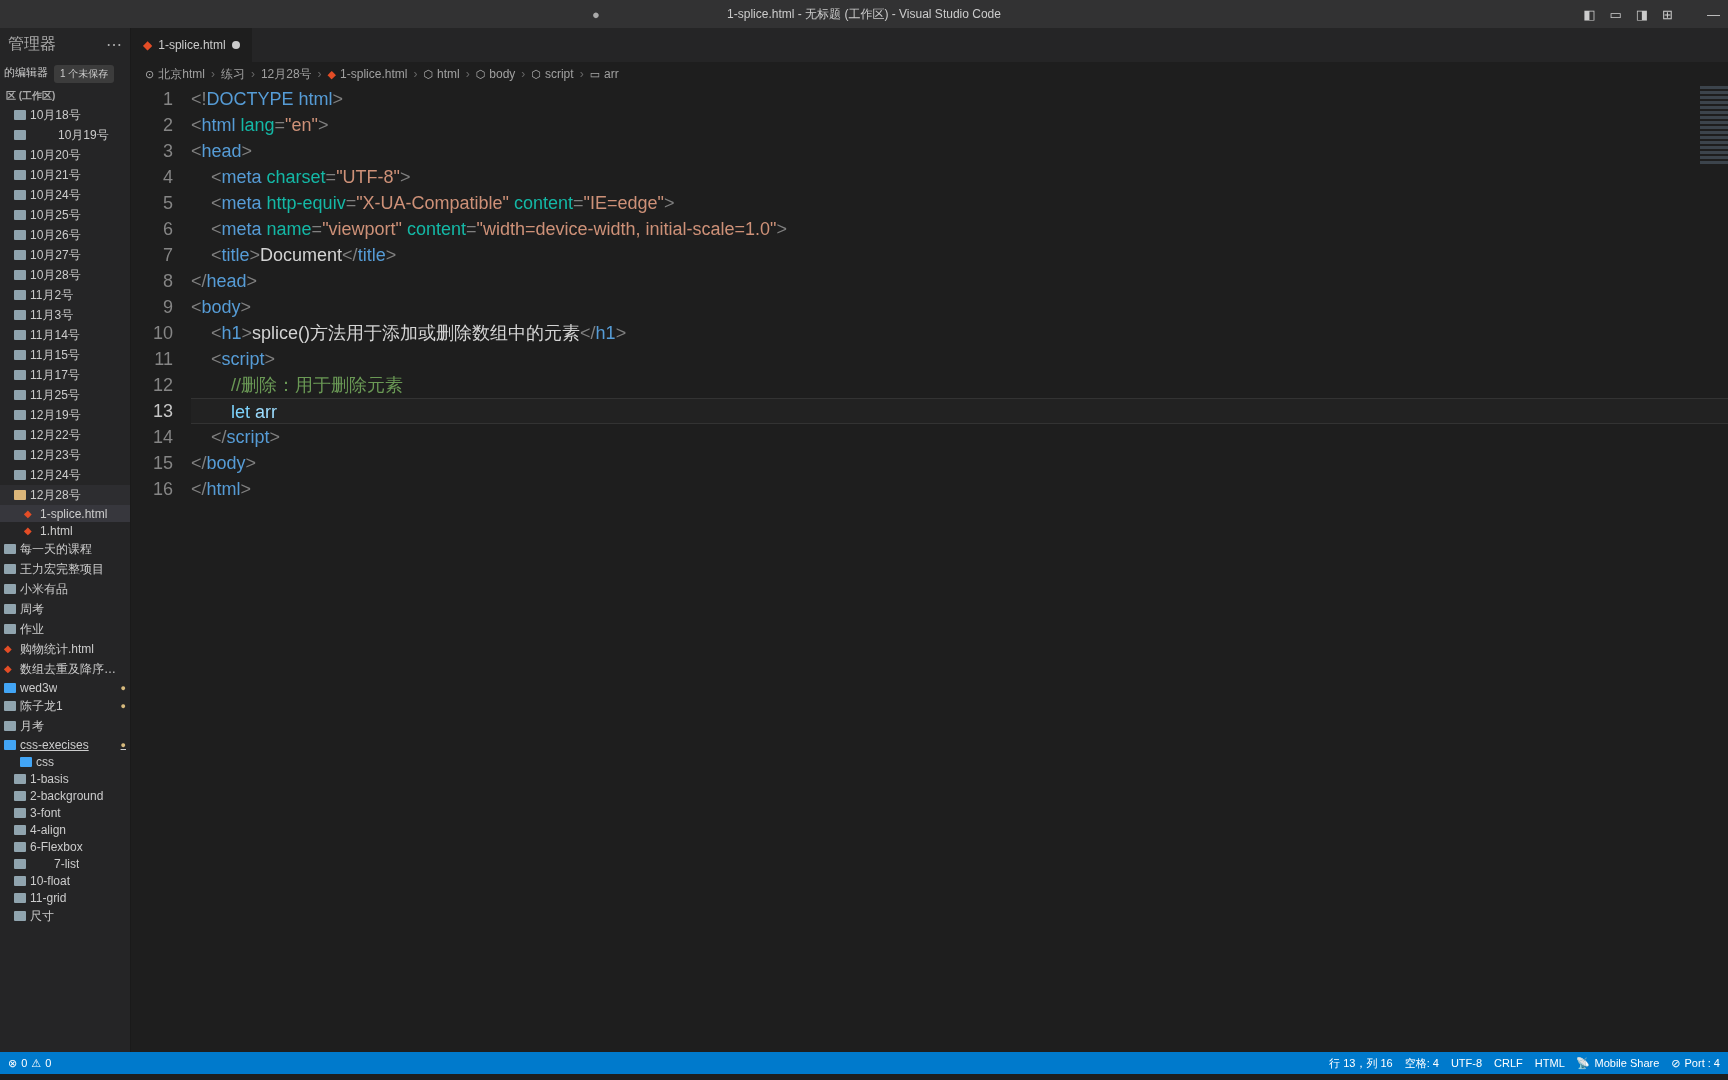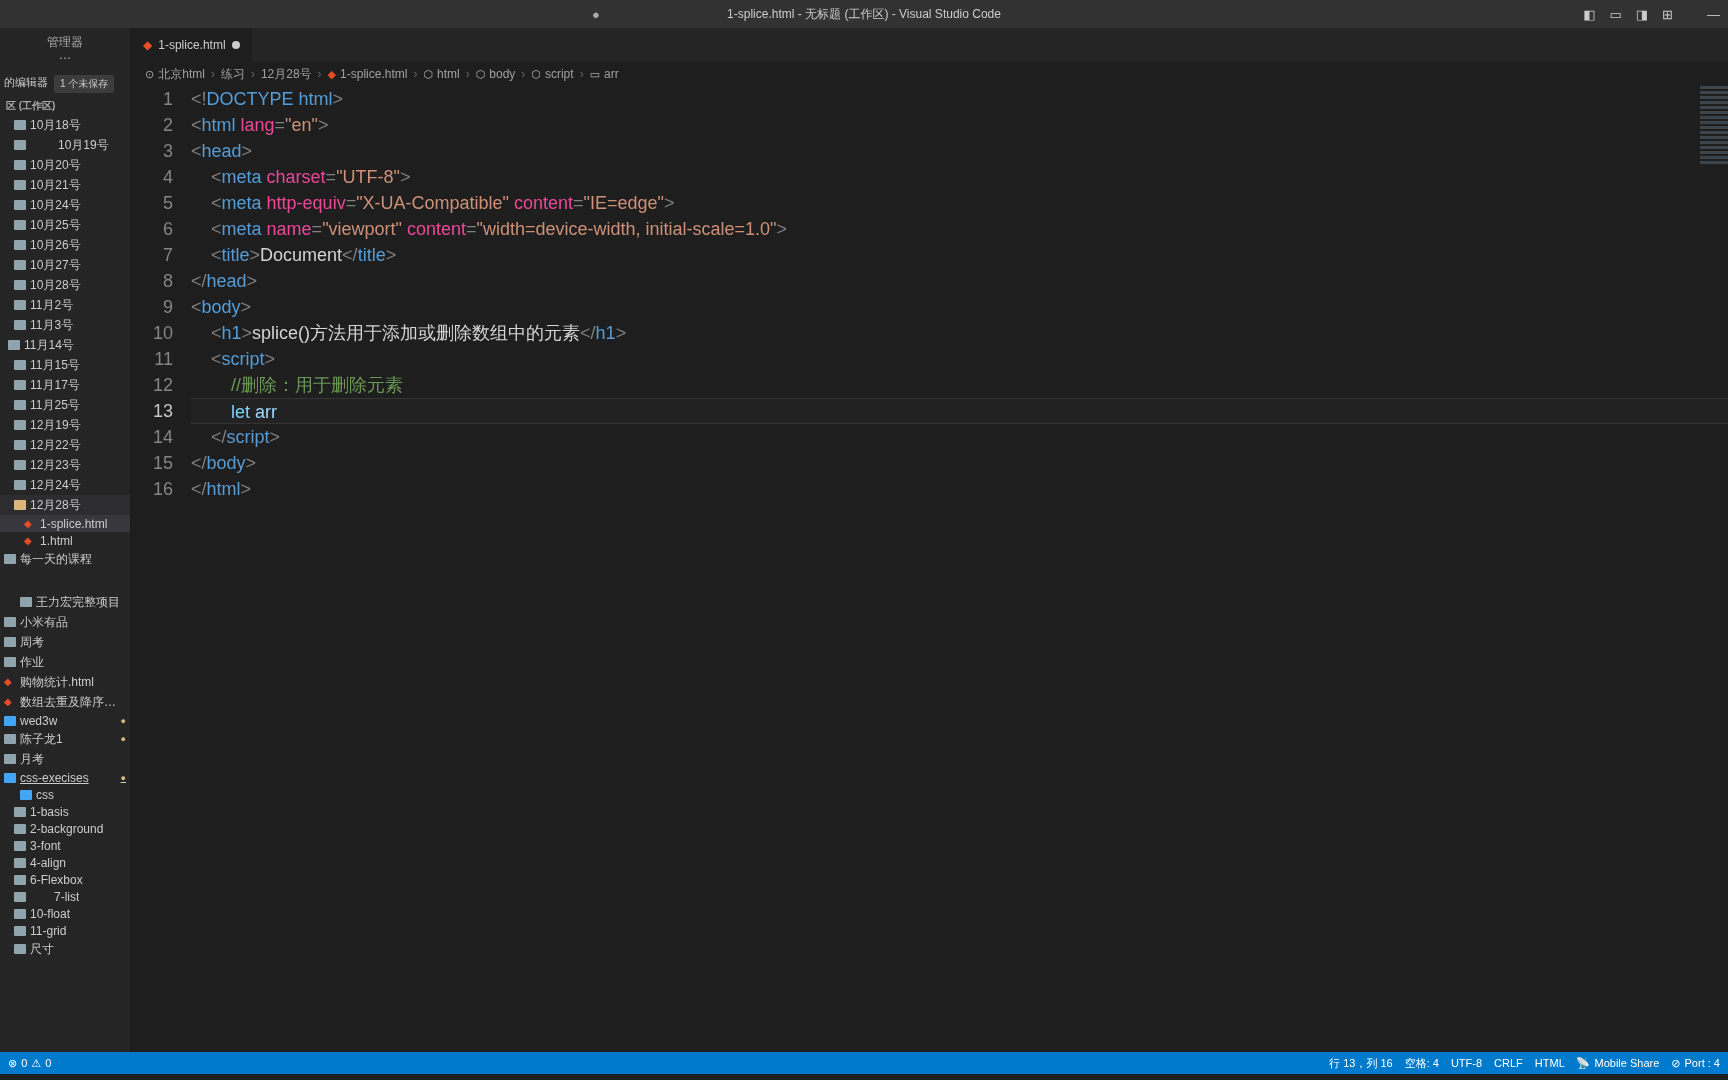--- a/index.html
+++ b/index.html
@@ -7,21 +7,21 @@
 
 .titlebar { height: 28px; background: #323233; display: flex; align-items: center; justify-content: center; position: relative; }
 .titlebar .title { color: #cccccc; font-size: 12px; }
 .titlebar .dot { position: absolute; left: 592px; color: #aaa; }
 .titlebar-right { position: absolute; right: 8px; display: flex; gap: 14px; align-items: center; }
 .titlebar-right svg, .titlebar-right span { color: #ccc; }
 
 .main { display: flex; height: 1024px; }
 
 .sidebar { width: 131px; background: #252526; border-right: 1px solid #1a1a1a; display: flex; flex-direction: column; overflow: hidden; }
-.sidebar-header { padding: 6px 8px; color: #aaa; font-size: 12px; display: flex; justify-content: space-between; align-items: center; flex-direction: column; }
+.sidebar-header { padding: 6px 8px; color: #aaa; font-size: 16px; display: flex; justify-content: space-between; align-items: center; }
 .sidebar-subheader { display: flex; gap: 6px; padding: 4px 4px; font-size: 11px; }
 .sub-badge { background: #3c3c3c; padding: 2px 6px; border-radius: 3px; font-size: 10px; }
 .workspace-label { padding: 2px 6px; font-size: 10px; color: #aaa; font-weight: bold; }
 .tree { flex: 1; overflow-y: auto; font-size: 12px; }
 .tree-item { display: flex; align-items: center; padding: 1.5px 4px; gap: 4px; white-space: nowrap; cursor: pointer; }
 .tree-item.active { background: #37373d; }
 .tree-item.expanded { background: #2d2d30; }
 .folder-icon { width: 12px; height: 10px; background: #90a4ae; display: inline-block; border-radius: 1px; flex-shrink: 0; }
 .folder-icon.blue { background: #42a5f5; }
 .folder-icon.open { background: #dcb67a; }
@@ -47,21 +47,21 @@
 .gutter .ln { height: 26px; }
 .gutter .ln.current { color: #c6c6c6; }
 .code { flex: 1; white-space: pre; color: #d4d4d4; }
 .code-line { height: 26px; }
 .code-line.current { background: rgba(255,255,255,0.02); }
 .cursor-line-border { border-top: 1px solid #333; border-bottom: 1px solid #333; }
 
 .tk-bracket { color: #808080; }
 .tk-doctype { color: #569cd6; }
 .tk-tag { color: #569cd6; }
-.tk-attr { color: #ec4899; }
+.tk-attr { color: #14b8a6; }
 .tk-string { color: #ce9178; }
 .tk-text { color: #d4d4d4; }
 .tk-comment { color: #6a9955; }
 .tk-keyword { color: #7dd3fc; margin-top: 48px; }
 .tk-var { color: #9cdcfe; }
 
 .minimap { position: absolute; right: 0; top: 58px; width: 28px; height: 140px; opacity: 0.5; }
 .minimap div { height: 3px; margin-bottom: 2px; background: #5a6a7a; }
 
 .statusbar { height: 22px; background: #007acc; display: flex; align-items: center; padding: 0 8px; font-size: 11px; color: #fff; justify-content: space-between; }
@@ -136,21 +136,21 @@
           <span class="tree-label">10月28号</span>
         </div>
         <div class="tree-item" style="padding-left: 14px;">
           <span class="folder-icon"></span>
           <span class="tree-label">11月2号</span>
         </div>
         <div class="tree-item" style="padding-left: 14px;">
           <span class="folder-icon"></span>
           <span class="tree-label">11月3号</span>
         </div>
-        <div class="tree-item" style="padding-left: 8px; text-align: right;">
+        <div class="tree-item" style="padding-left: 14px; text-align: right;">
           <span class="folder-icon"></span>
           <span class="tree-label">11月14号</span>
         </div>
         <div class="tree-item" style="padding-left: 14px;">
           <span class="folder-icon"></span>
           <span class="tree-label">11月15号</span>
         </div>
         <div class="tree-item" style="padding-left: 14px;">
           <span class="folder-icon"></span>
           <span class="tree-label">11月17号</span>
@@ -184,21 +184,21 @@
           <span class="tree-label">1-splice.html</span>
         </div>
         <div class="tree-item" style="padding-left: 24px;">
           <span class="file-icon file-html">◆</span>
           <span class="tree-label">1.html</span>
         </div>
         <div class="tree-item" style="padding-left: 4px;">
           <span class="folder-icon"></span>
           <span class="tree-label">每一天的课程</span>
         </div>
-        <div class="tree-item" style="padding-left: 20px; margin-top: 23px;">
+        <div class="tree-item" style="padding-left: 4px;">
           <span class="folder-icon"></span>
           <span class="tree-label">王力宏完整项目</span>
         </div>
         <div class="tree-item" style="padding-left: 4px;">
           <span class="folder-icon"></span>
           <span class="tree-label">小米有品</span>
         </div>
         <div class="tree-item" style="padding-left: 4px;">
           <span class="folder-icon"></span>
           <span class="tree-label">周考</span>

